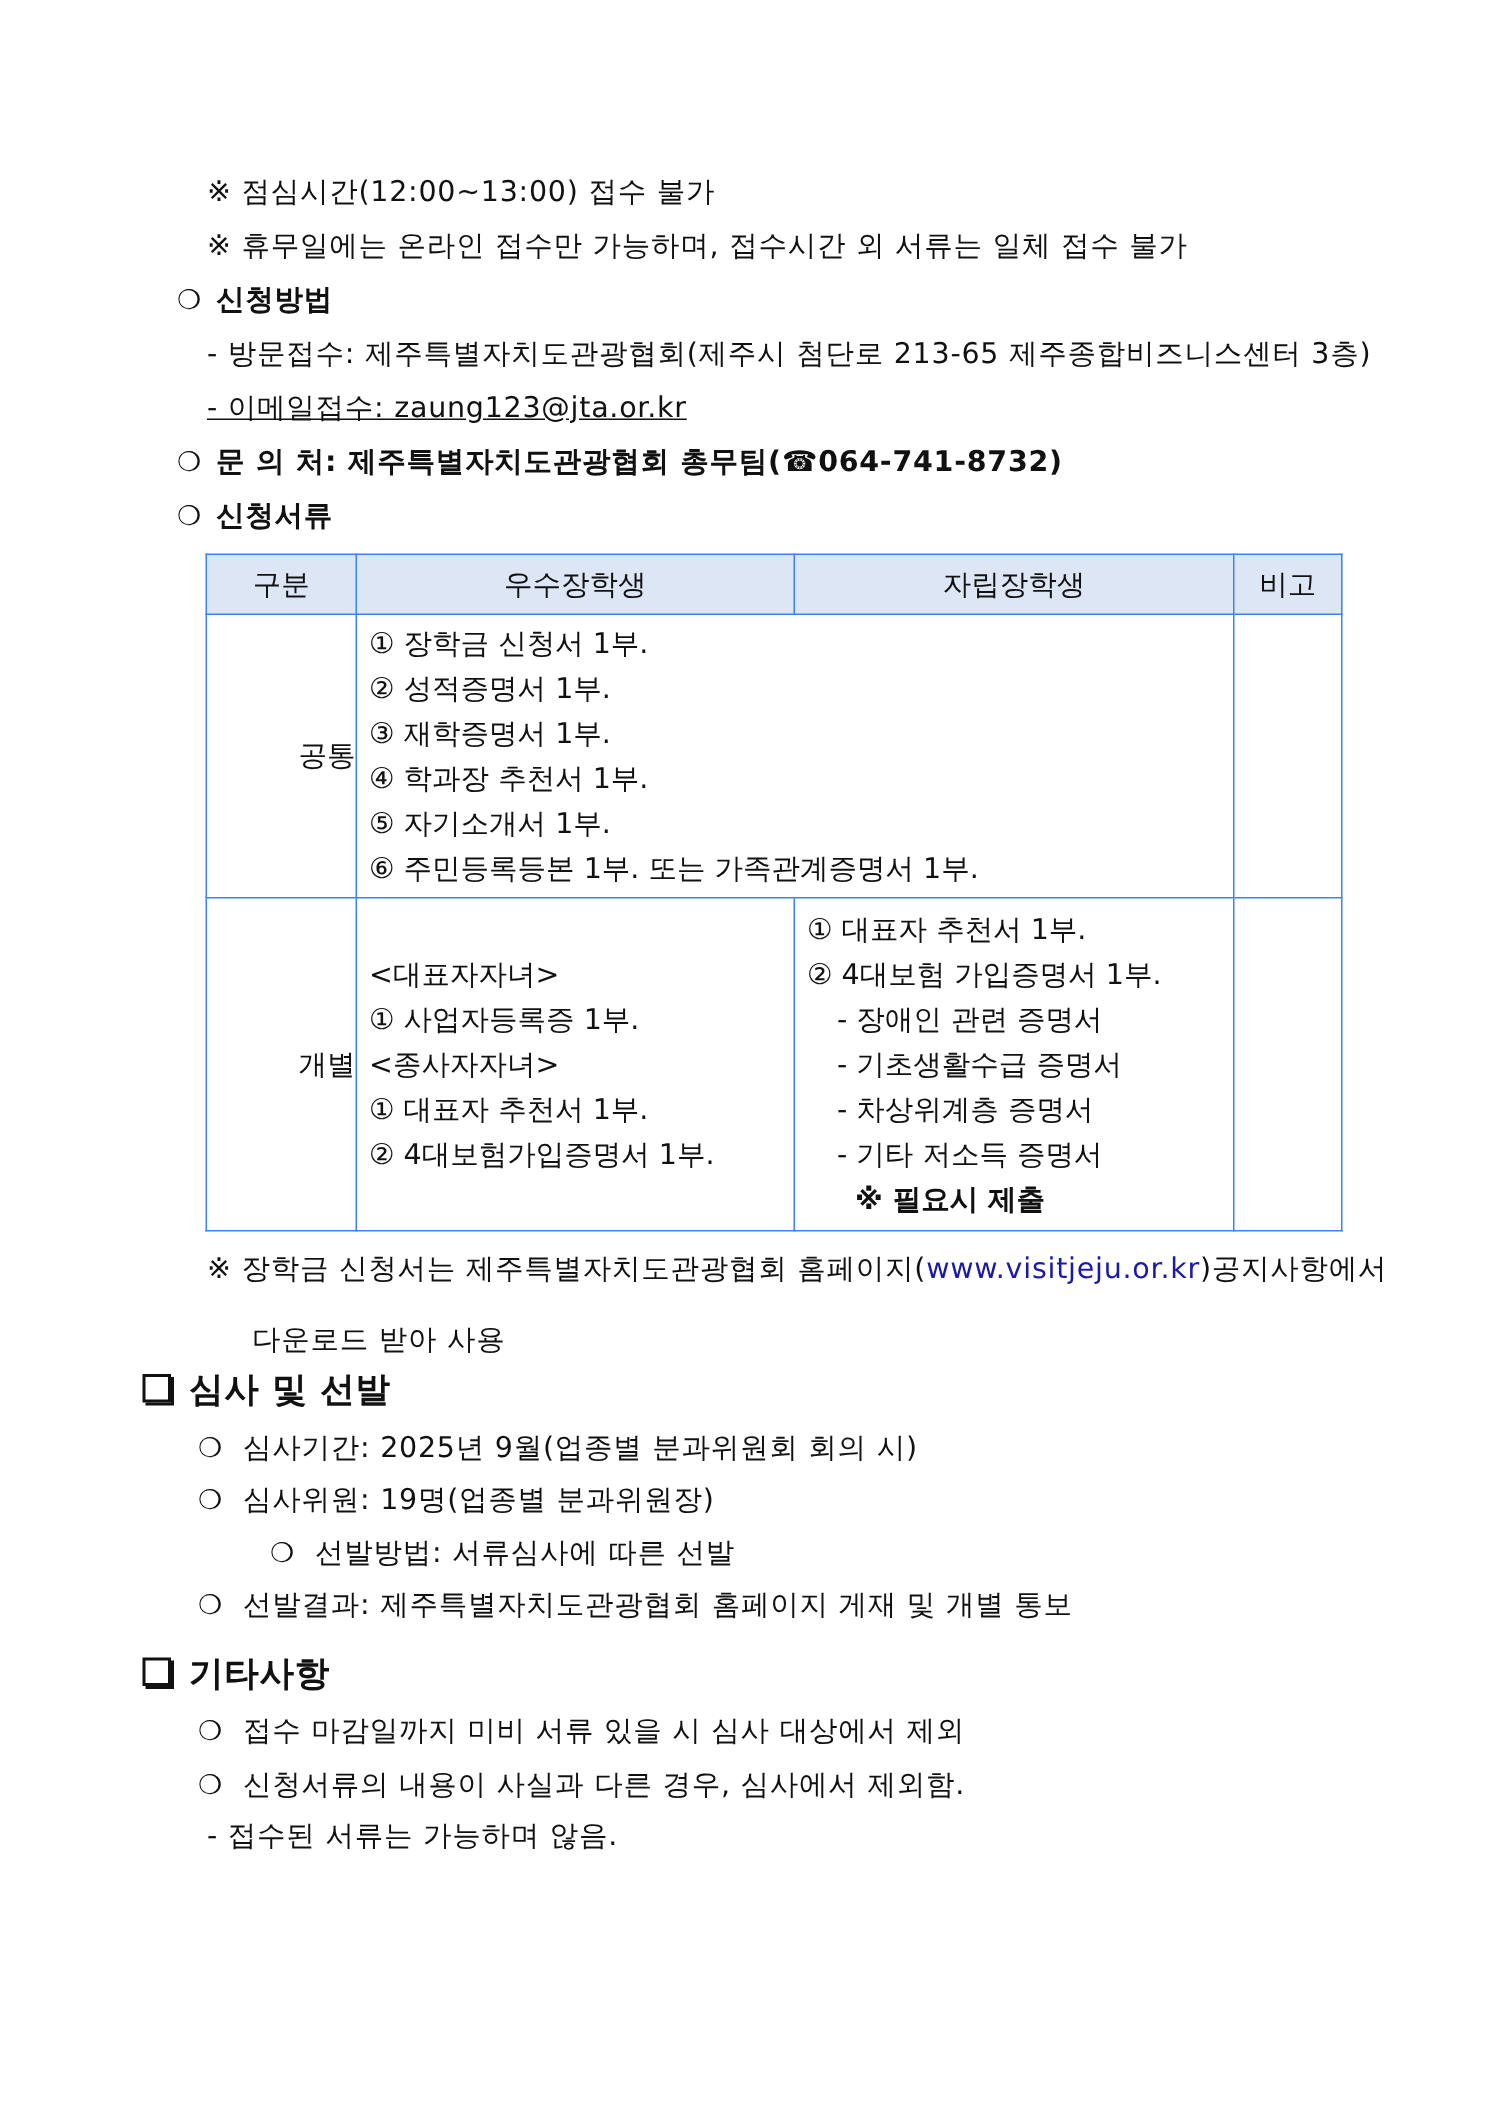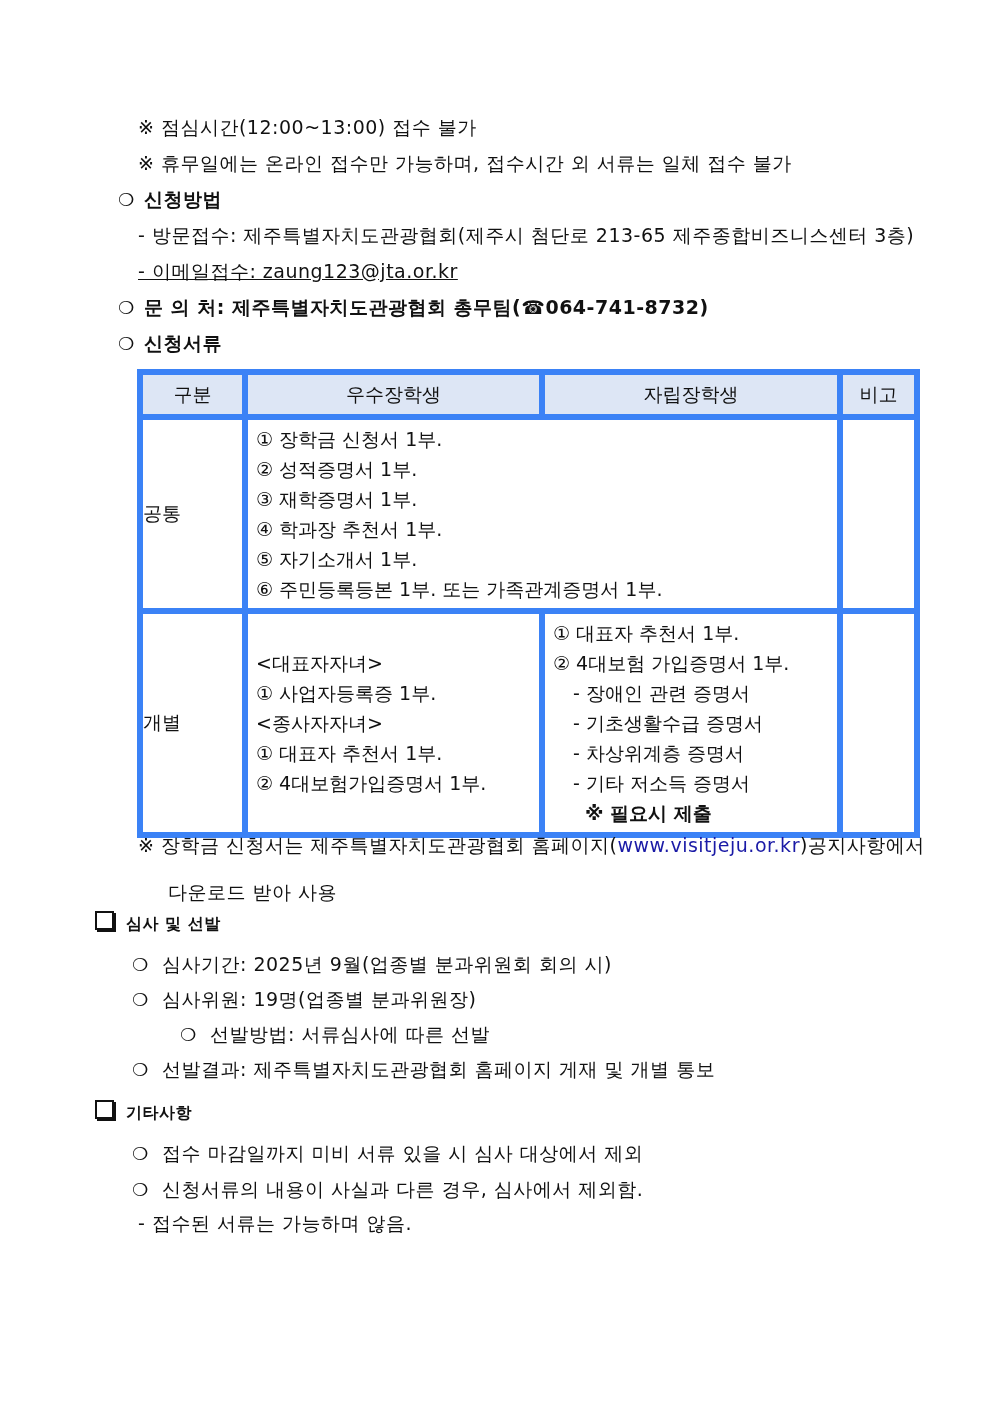--- a/index.html
+++ b/index.html
@@ -8,35 +8,35 @@
       font-family: "DejaVu Sans", "Liberation Sans", sans-serif;
       color: #111;
       font-size: 19px;
     }
     .line { position: absolute; white-space: nowrap; letter-spacing: 0.5px; }
     .note { left: 138px; }
     .circ { left: 118px; font-weight: bold; }
     .circ .bullet { display: inline-block; width: 26px; font-size: 18px; }
     .dash { left: 138px; }
     .dash2 { left: 138px; }
-    .head { left: 95px; font-size: 16px; font-weight: bold; }
+    .head { left: 95px; font-size: 23px; font-weight: bold; }
     .head .sq {
       display: inline-block; width: 15px; height: 15px; border: 2px solid #111;
       box-shadow: 2px 2px 0 #111; margin-right: 12px; vertical-align: -1px; background:#fff;
     }
     .sub { left: 132px; }
     .sub .bullet { display: inline-block; width: 30px; font-size: 18px; }
 
     table.docs {
       position: absolute; left: 137px; top: 369px; width: 757px;
       border-collapse: collapse; font-size: 19px; table-layout: fixed;
     }
-    table.docs td, table.docs th { border: 6px solid #3b82f6; padding: 0; vertical-align: middle; }
+    table.docs td, table.docs th { border: 1px solid #3b82f6; padding: 0; vertical-align: middle; }
     table.docs th { background: #dde6f5; font-weight: normal; height: 39px; text-align: center; }
-    .c1 { width: 99px; text-align: left; }
+    .c1 { width: 99px; text-align: right; }
     .c2 { width: 291px; }
     .c3 { width: 292px; }
     .c4 { width: 71px; }
     .cell-list { padding: 4px 0 4px 8px !important; }
     .cell-list div { height: 30px; line-height: 30px; white-space: nowrap; }
     .indent { padding-left: 20px; }
     .indent2 { padding-left: 32px; font-weight: bold; }
     a.link { color: #1a1aa6; }
   </style>
 </head>

